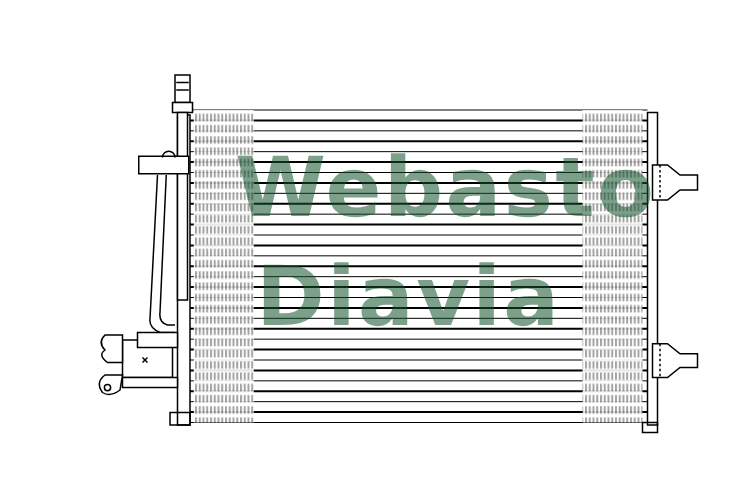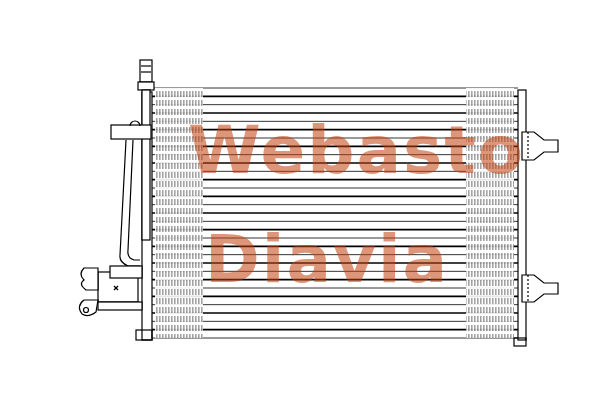--- a/index.html
+++ b/index.html
@@ -1,19 +1,19 @@
 <!DOCTYPE html>
 <html><head>
 <meta charset="utf-8">
 <style>
   html,body{margin:0;padding:0;background:#fff;}
   body{width:600px;height:400px;overflow:hidden;font-family:"Liberation Sans",sans-serif;}
   #stage{position:relative;width:600px;height:400px;}
   svg{position:absolute;left:0;top:0;}
-  .wm{position:absolute;font-family:"DejaVu Sans",sans-serif;font-weight:bold;color:#c2410c;opacity:.55;letter-spacing:2px;pointer-events:none;}
+  .wm{position:absolute;font-family:"DejaVu Sans",sans-serif;font-weight:bold;color:#14532d;opacity:.55;letter-spacing:2px;pointer-events:none;}
 </style>
 </head>
 <body>
 
 <div id="stage">
   <svg width="600" height="400" viewBox="0 0 600 400">
     <defs>
       <pattern id="fins" width="3" height="9" patternUnits="userSpaceOnUse">
         <rect width="3" height="9" fill="#fff"></rect>
         <rect x="0" y="1" width="1.6" height="6" fill="#9a9a9a"></rect>
@@ -100,14 +100,14 @@
       <rect x="98" y="302" width="44" height="8"></rect>
       <line x1="114" y1="286" x2="118" y2="290"></line>
       <line x1="118" y1="286" x2="114" y2="290"></line>
       <path d="M84 268 q-6 6 0 12 q-6 4 2 10 l12 0 l0 -22 Z"></path>
       <path d="M84 300 q-8 6 -2 14 q6 4 14 -2 l2 -12 Z"></path>
       <circle cx="86" cy="310" r="2.5"></circle>
     </g>
   </svg>
 
   <div class="wm" style="left:188px;top:118px;font-size:66px;line-height:66px;">Webasto</div>
-  <div class="wm" style="left:205px;top:227px;font-size:66px;line-height:66px;">Diavia</div>
+  <div class="wm" style="left:205px;top:205px;font-size:66px;line-height:66px;">Diavia</div>
 </div>
 
 </body></html>

